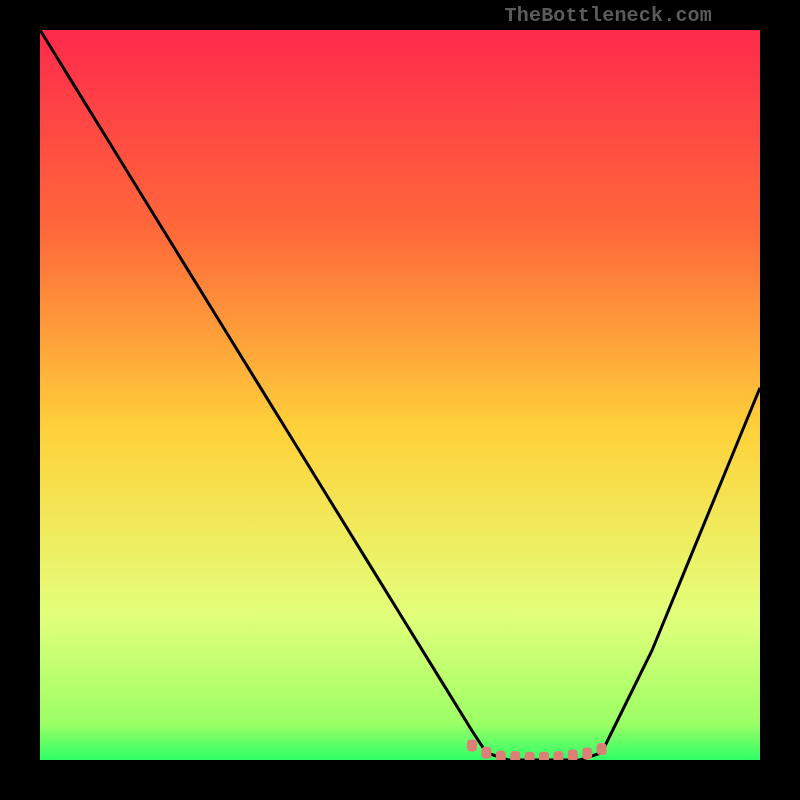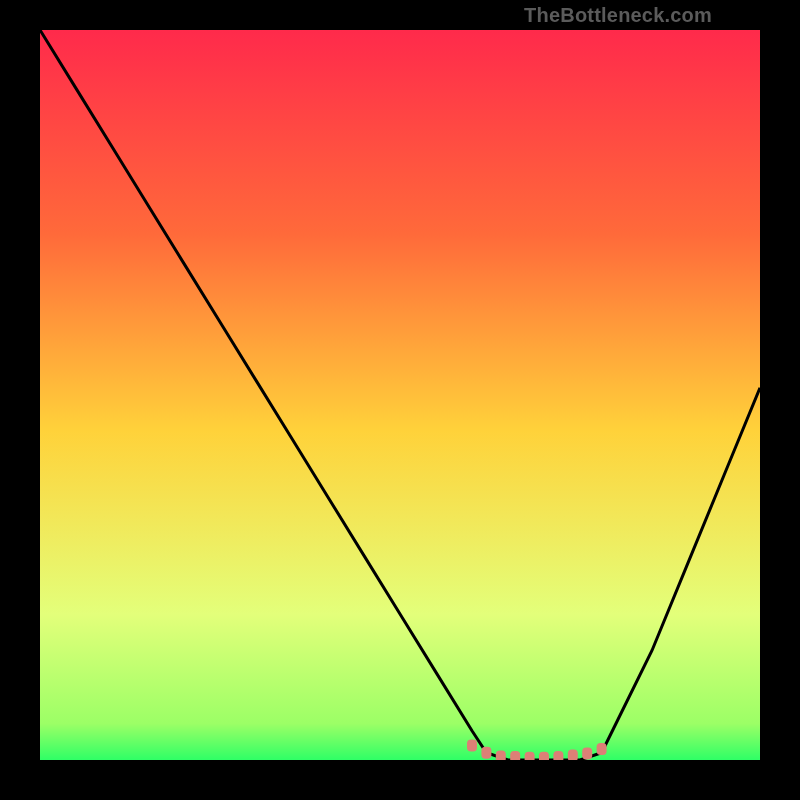--- a/index.html
+++ b/index.html
@@ -8,20 +8,21 @@
     width: 800px;
     height: 800px;
     background: #000;
     font-family: Arial, Helvetica, sans-serif;
     overflow: hidden;
   }
   .wrap {
     position: relative;
     width: 720px;
     height: 800px;
+    font-family: Liberation Mono, monospace;
   }
   .watermark {
     position: absolute;
     top: 4px;
     right: 8px;
     color: #5b5b5b;
     font-size: 20px;
     font-weight: 600;
     letter-spacing: 0.2px;
     user-select: none;

